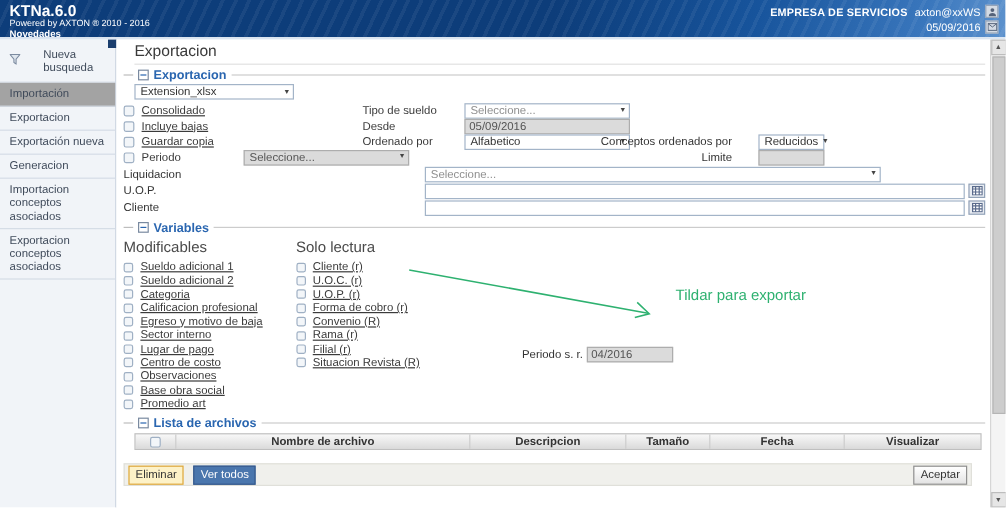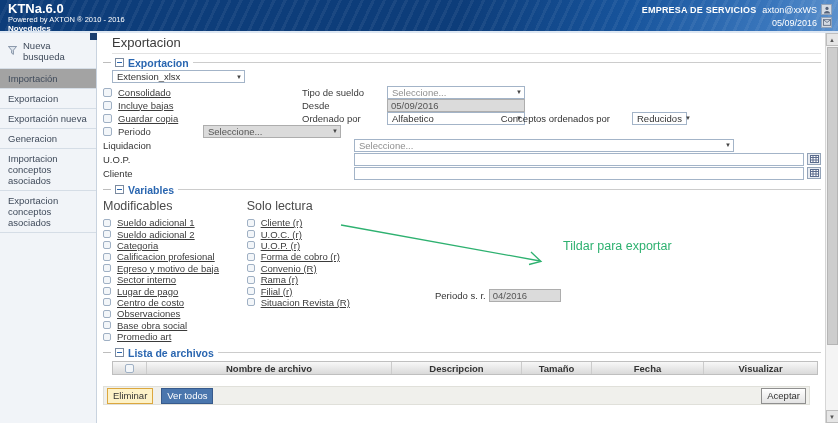--- a/index.html
+++ b/index.html
@@ -28,21 +28,21 @@
     display:inline-flex; align-items:center; justify-content:center; margin-left:4px;
   }
   
   .content-row { display:flex; height:390px; position:relative; }
   .collapse-handle { position:absolute; left:90px; top:0; width:7px; height:7px; background:#1b3e6e; }
   
   .sidebar {
     width:97px; background:#f1f4f8; border-right:1px solid #c9d3df;
     font-size:9.5px; color:#3f4a5a; padding-top:3px;
   }
-  .side-search { display:flex; align-items:center; gap:6px; padding:4px 4px 6px 8px; border-bottom:1px solid #d5dde6; }
+  .side-search { display:flex; align-items:center; gap:19px; padding:4px 4px 6px 8px; border-bottom:1px solid #d5dde6; }
   .side-item { padding:4px 4px 4px 8px; border-bottom:1px solid #d5dde6; cursor:pointer; line-height:11px; }
   .side-item.sel { background:#a3a3a3; }
   
   .main { flex:1; position:relative; padding:3px 4px 0 6px; font-size:9.5px; background:#fff; }
   .page-title {
     font-size:13px; font-weight:normal; color:#3a3a3a; line-height:14px;
     margin:0 0 3px 9px; padding-bottom:3px; border-bottom:1px solid #e2e2e2;
   }
   .legend-row { display:flex; align-items:center; gap:4px; height:11px; margin-bottom:1px; }
   .leg-dash { width:8px; height:1px; background:#bdbdbd; }
@@ -216,20 +216,24 @@
         </div>
       </div>
 
       <div class="frow">
         <span class="chk"></span>
         <span class="flabel">Periodo</span>
         <div class="select w138 dis">
           <span>Seleccione...</span>
           <span class="sel-arrow">▼</span>
         </div>
+        <div class="rgroup">
+          <span class="rlabel">Limite</span>
+          <span class="inputbox w55 dis"></span>
+        </div>
       </div>
 
       <div class="wrow">
         <span class="wlabel">Liquidacion</span>
         <div class="select w380">
           <span class="ph">Seleccione...</span>
           <span class="sel-arrow">▼</span>
         </div>
       </div>
 

